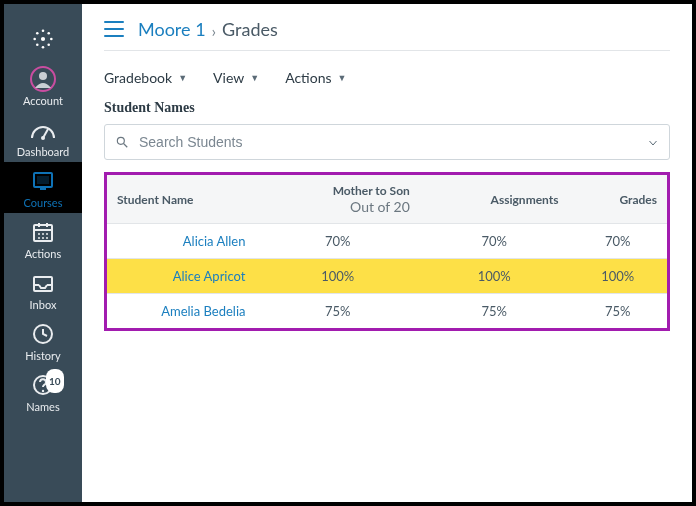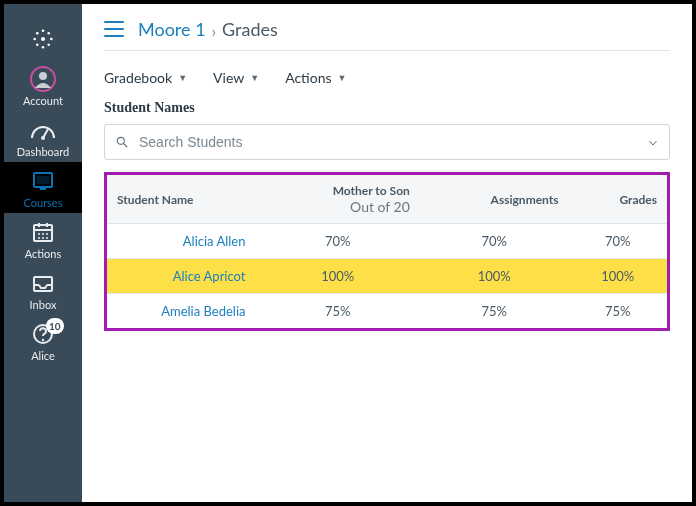--- a/index.html
+++ b/index.html
@@ -5,21 +5,21 @@
   * { box-sizing: border-box; margin: 0; padding: 0; }
   html, body { font-family: "Lato", "Helvetica Neue", Arial, sans-serif; background: #fff; }
   .frame { width: 696px; height: 506px; border: 4px solid #000; display: flex; position: relative; overflow: hidden; }
   .sidebar { width: 78px; background: #394B58; display: flex; flex-direction: column; align-items: center; padding-top: 14px; }
   .sidebar .item { width: 100%; display: flex; flex-direction: column; align-items: center; justify-content: center; gap: 2px; padding: 6px 0 4px; color: #e9ecef; font-size: 11px; cursor: pointer; position: relative; }
   .sidebar .item.active { background: #000000; color: #0e72b6; }
   .sidebar .item.logo { padding: 8px 0; }
   .sidebar .ico { width: 26px; height: 26px; display: flex; align-items: center; justify-content: center; }
   .sidebar svg { display: block; }
   .sidebar .label { font-size: 11px; }
-  .badge { position: absolute; top: 3px; left: 42px; min-width: 16px; height: 16px; background: #fff; color: #394B58; border-radius: 8px; font-size: 10px; font-weight: 700; display: flex; align-items: center; justify-content: center; padding: 0 3px; }
+  .badge { position: absolute; top: 3px; left: 42px; min-width: 16px; height: 24px; background: #fff; color: #394B58; border-radius: 8px; font-size: 10px; font-weight: 700; display: flex; align-items: center; justify-content: center; padding: 0 3px; }
 
   .main { flex: 1; padding: 10px 22px 0 22px; color: #2d3b45; }
   .hdr { display: flex; align-items: center; gap: 14px; padding: 4px 0 10px; border-bottom: 1px solid #e2e5e8; }
   .hamburger { width: 20px; height: 16px; display: flex; flex-direction: column; justify-content: space-between; cursor: pointer; }
   .hamburger div { height: 2px; background: #1b7fbf; border-radius: 1px; }
   .crumbs { display: flex; align-items: flex-end; gap: 6px; font-size: 18px; }
   .crumb-link { color: #1b7fbf; cursor: pointer; }
   .crumb-sep { color: #7b8791; font-size: 16px;}
   .crumb-cur { color: #4a5a66; }
 
@@ -124,31 +124,40 @@
         <svg width="24" height="22" viewBox="0 0 24 22">
           <rect x="3" y="5" width="18" height="14" rx="1" fill="none" stroke="#e9ecef" stroke-width="2"></rect>
           <line x1="3" y1="13" x2="8" y2="13" stroke="#e9ecef" stroke-width="2"></line>
           <line x1="16" y1="13" x2="21" y2="13" stroke="#e9ecef" stroke-width="2"></line>
           <path d="M8 13 L10 16 L14 16 L16 13" fill="none" stroke="#e9ecef" stroke-width="2"></path>
         </svg>
       </span>
       <span class="label">Inbox</span>
     </div>
 
+    <div class="item">
+      <span class="ico">
+        <svg width="24" height="24" viewBox="0 0 24 24">
+          <circle cx="12" cy="12" r="9" fill="none" stroke="#e9ecef" stroke-width="2"></circle>
+          <polyline points="12,7 12,12 16,14" fill="none" stroke="#e9ecef" stroke-width="2"></polyline>
+        </svg>
+      </span>
+      <span class="label">History</span>
+    </div>
 
     <div class="item">
       <span class="badge">10</span>
       <span class="ico">
         <svg width="24" height="24" viewBox="0 0 24 24">
           <circle cx="12" cy="12" r="9" fill="none" stroke="#e9ecef" stroke-width="2"></circle>
           <path d="M9 9 a3 3 0 1 1 4 3 q-1 .7 -1 2" fill="none" stroke="#e9ecef" stroke-width="2"></path>
           <circle cx="12" cy="18" r="1.2" fill="#e9ecef"></circle>
         </svg>
       </span>
-      <span class="label">Alice</span>
+      <span class="label">Names</span>
     </div>
   </nav>
 
   <main class="main">
     <div class="hdr">
       <div class="hamburger">
         <div></div>
           <div></div>
           <div></div>
       </div>

